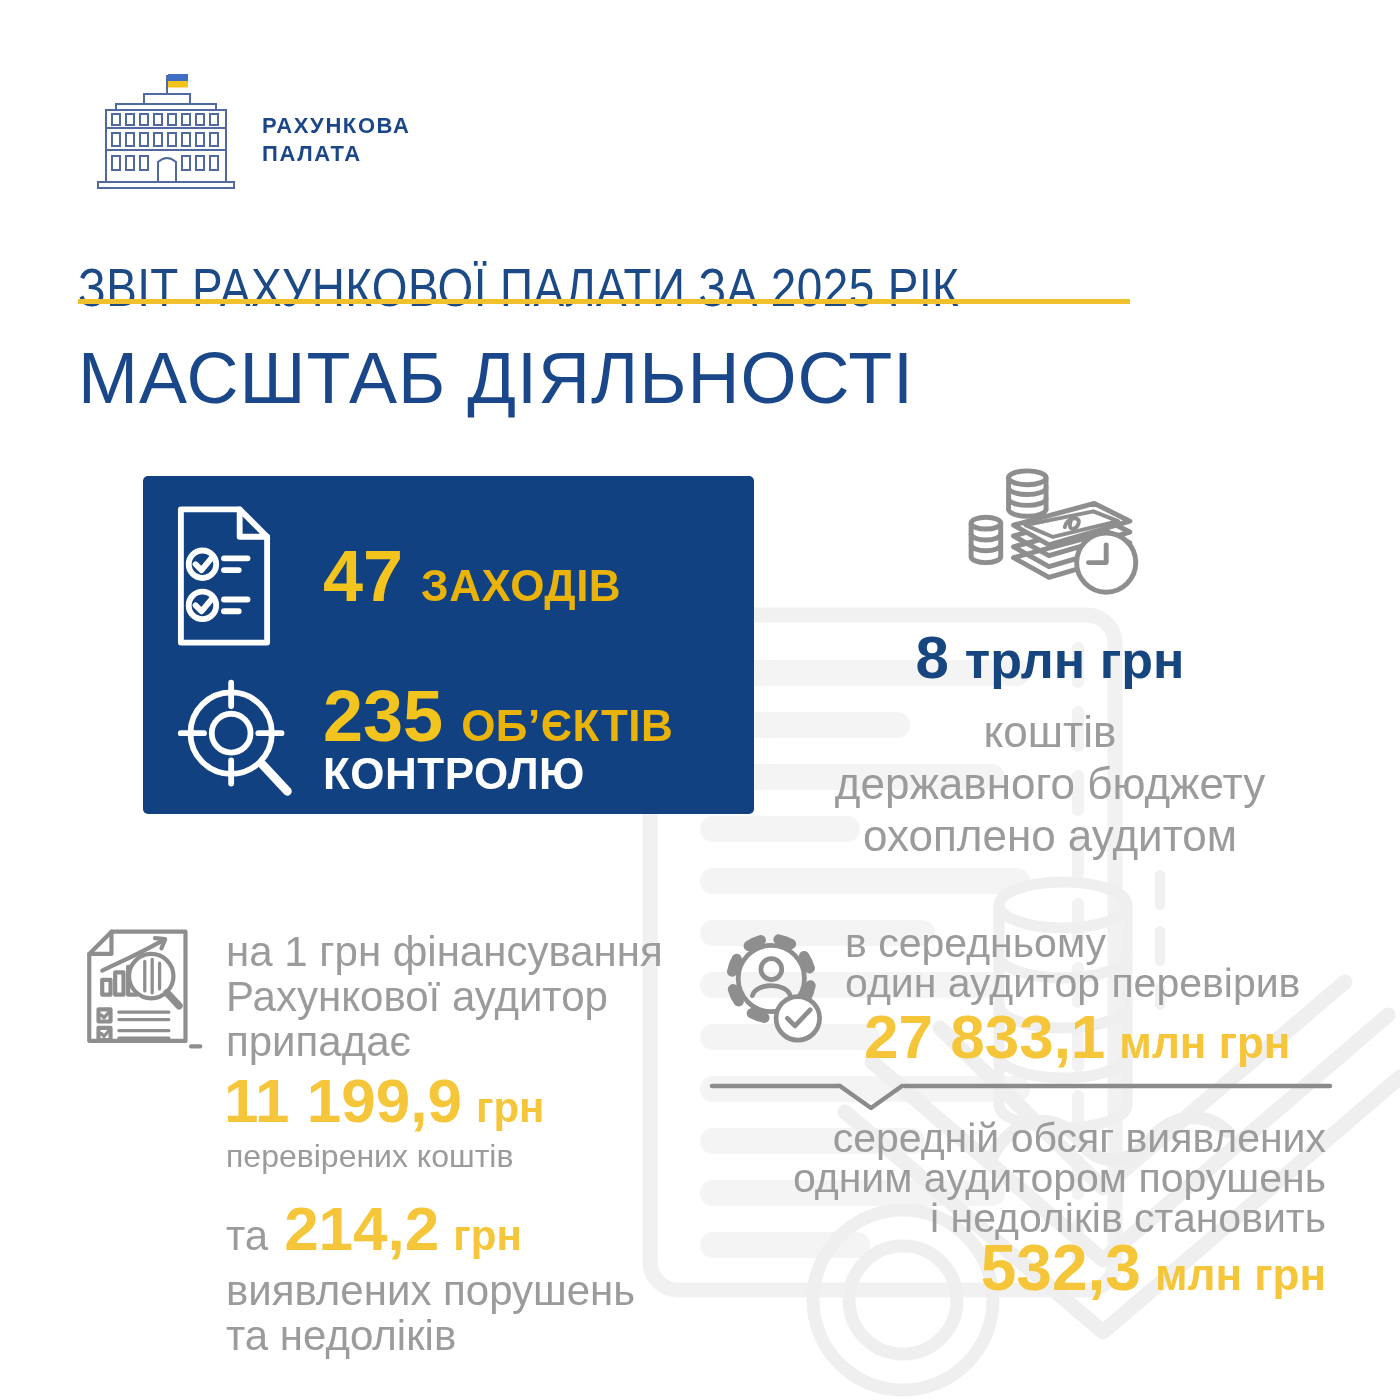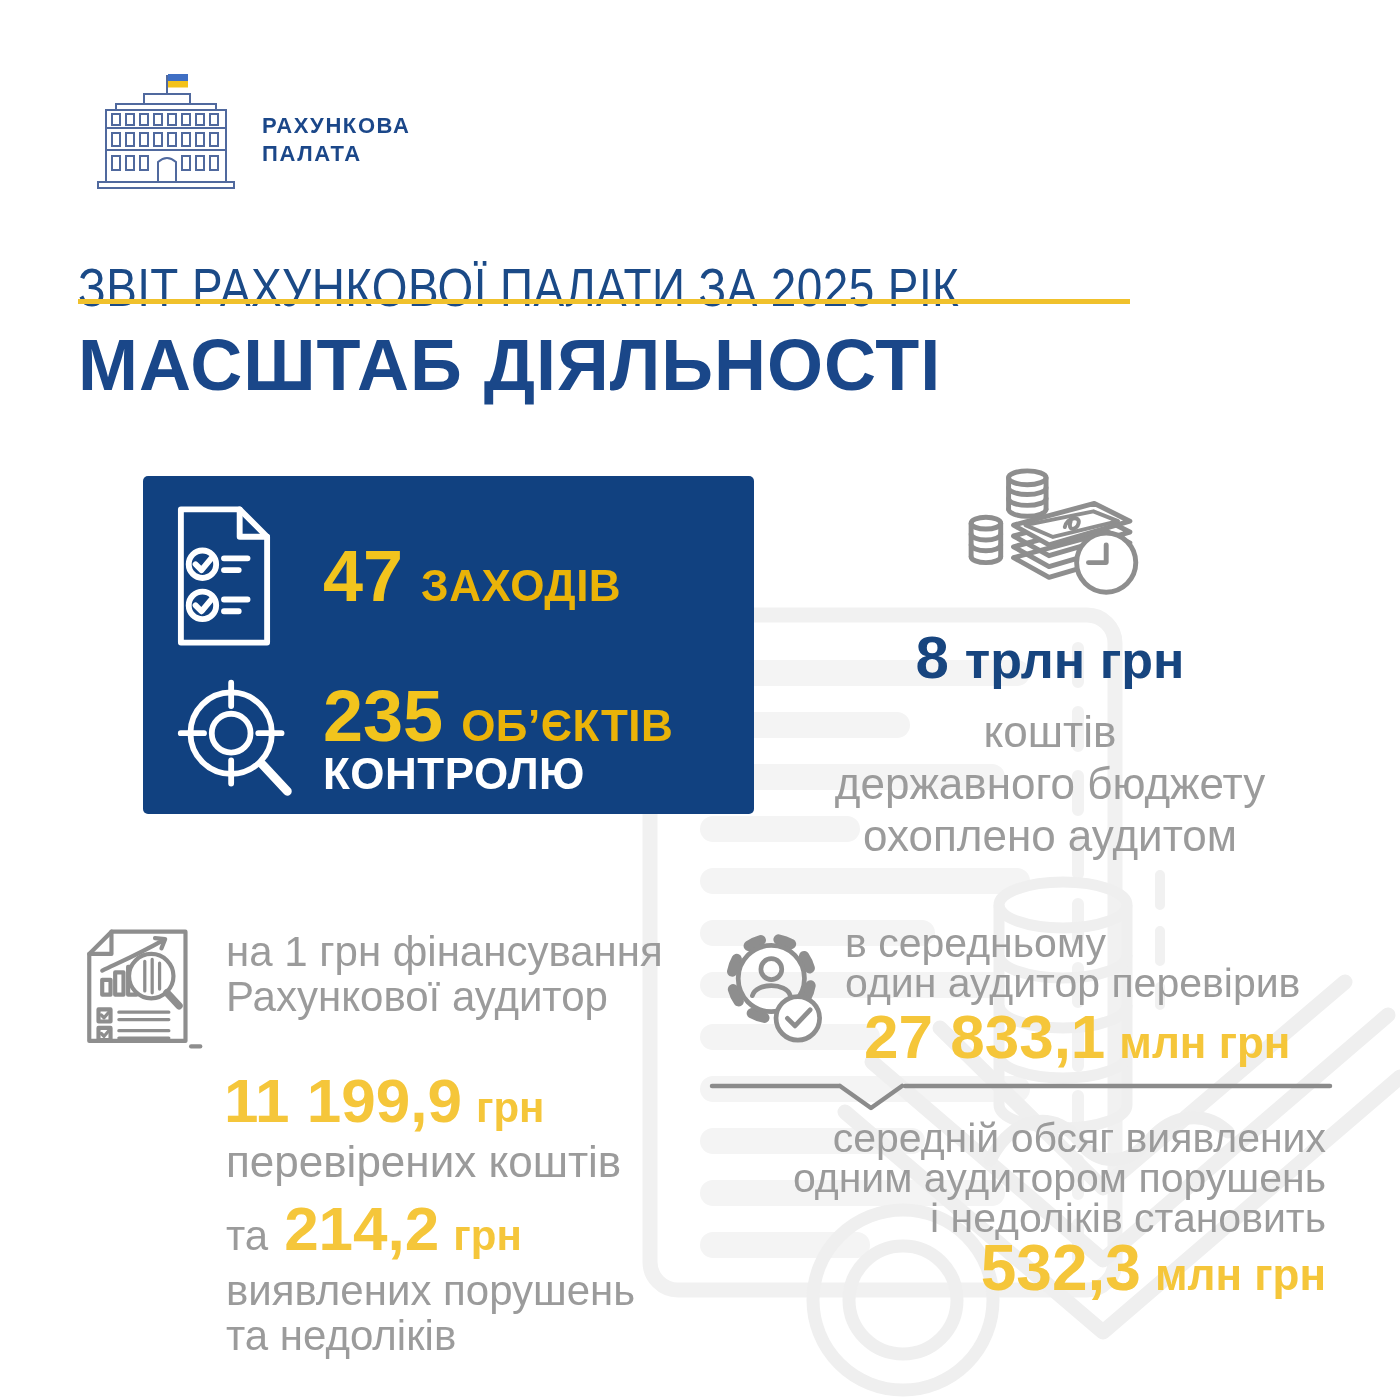--- a/index.html
+++ b/index.html
@@ -12,21 +12,21 @@
 
   
   .watermark{position:absolute;left:0;top:0;z-index:0;}
 
   
   .logo-name{left:262px;top:112px;font-size:22px;font-weight:700;color:#1B4789;
     letter-spacing:1.6px;line-height:28px;z-index:2;}
   .report-title{left:78px;top:256px;font-size:54px;font-weight:400;color:#1B4A87;
     transform:scaleX(0.85);transform-origin:left top;white-space:nowrap;z-index:2;letter-spacing:0.5px;}
   .title-underline{left:78px;top:299px;width:1052px;height:5px;background:#F0C12C;z-index:2;}
-  .page-title{left:78px;top:324px;font-size:72px;font-weight:700;color:#1A4789;
+  .page-title{left:78px;top:337px;font-size:72px;font-weight:400;color:#1A4789;
     letter-spacing:1px;white-space:nowrap;z-index:2;margin:0;}
 
   
   .statbox{position:absolute;left:143px;width:611px;background:#114180;border-radius:5px;z-index:2;}
   .statbox .box-icon{position:absolute;left:30px;top:50%;transform:translateY(-50%);}
   .statbox .box-text{position:absolute;left:180px;top:50%;transform:translateY(-50%);white-space:nowrap;}
   .value-row{display:flex;align-items:baseline;gap:18px;line-height:1;}
   .box-num{font-size:72px;font-weight:800;color:#F2C41D;}
   .box-label{font-size:44px;font-weight:800;color:#eab308;letter-spacing:0.5px;}
   .box-label-2{font-size:44px;font-weight:800;color:#ffffff;letter-spacing:0.5px;line-height:1;margin-top:0;}
@@ -38,21 +38,21 @@
   .budget-lines{left:700px;top:706px;width:700px;text-align:center;color:#9B9B9B;
     font-size:44px;line-height:52px;z-index:2;}
 
   
   .gray-lines{color:#9B9B9B;font-size:42px;line-height:45px;z-index:2;}
   .funding-intro{left:226px;top:929px;}
   .val-row{display:flex;align-items:baseline;line-height:1;z-index:2;white-space:nowrap;}
   .big-num{font-size:62px;font-weight:800;color:#F5C63A;}
   .num-unit{font-size:42px;font-weight:800;color:#F5C63A;margin-left:14px;}
   .funding-val1{left:224px;top:1070px;}
-  .funding-cap1{left:226px;top:1140px;color:#9B9B9B;font-size:44px;line-height:1;z-index:2;}
+  .funding-cap1{left:226px;top:1140px;color:#9B9B9B;font-size:32px;line-height:1;z-index:2;}
   .funding-val2{left:226px;top:1198px;}
   .conj{font-size:42px;color:#9B9B9B;font-weight:400;margin-right:16px;}
   .funding-cap2{left:226px;top:1268px;}
 
   
   .auditor-intro{left:845px;top:923px;font-size:41px;line-height:40px;color:#9B9B9B;z-index:2;}
   .auditor-val{left:864px;top:1006px;}
   .auditor-val .num-unit{font-size:44px;}
   .divider{left:706px;top:1076px;z-index:2;}
 
@@ -236,20 +236,21 @@
       <path d="M42 91 H96 M42 99 H96" stroke-width="3.5"></path>
       <rect x="20" y="108" width="13" height="13"></rect>
       <path d="M23 114 l3 3 l6 -7" stroke-width="3.5"></path>
       <path d="M42 111 H96 M42 119 H96" stroke-width="3.5"></path>
       <path d="M120 128 h10"></path>
     </g>
   </svg>
   <div class="abs gray-lines funding-intro">
     <div class="nowrap">на 1 грн фінансування</div>
     <div class="nowrap">Рахункової аудитор</div>
+    <div class="nowrap">припадає</div>
   </div>
   <div class="abs val-row funding-val1">
     <span class="big-num">11 199,9</span>
     <span class="num-unit">грн</span>
   </div>
   <div class="abs funding-cap1 nowrap">перевірених коштів</div>
   <div class="abs val-row funding-val2">
     <span class="conj">та</span>
     <span class="big-num">214,2</span>
     <span class="num-unit">грн</span>

